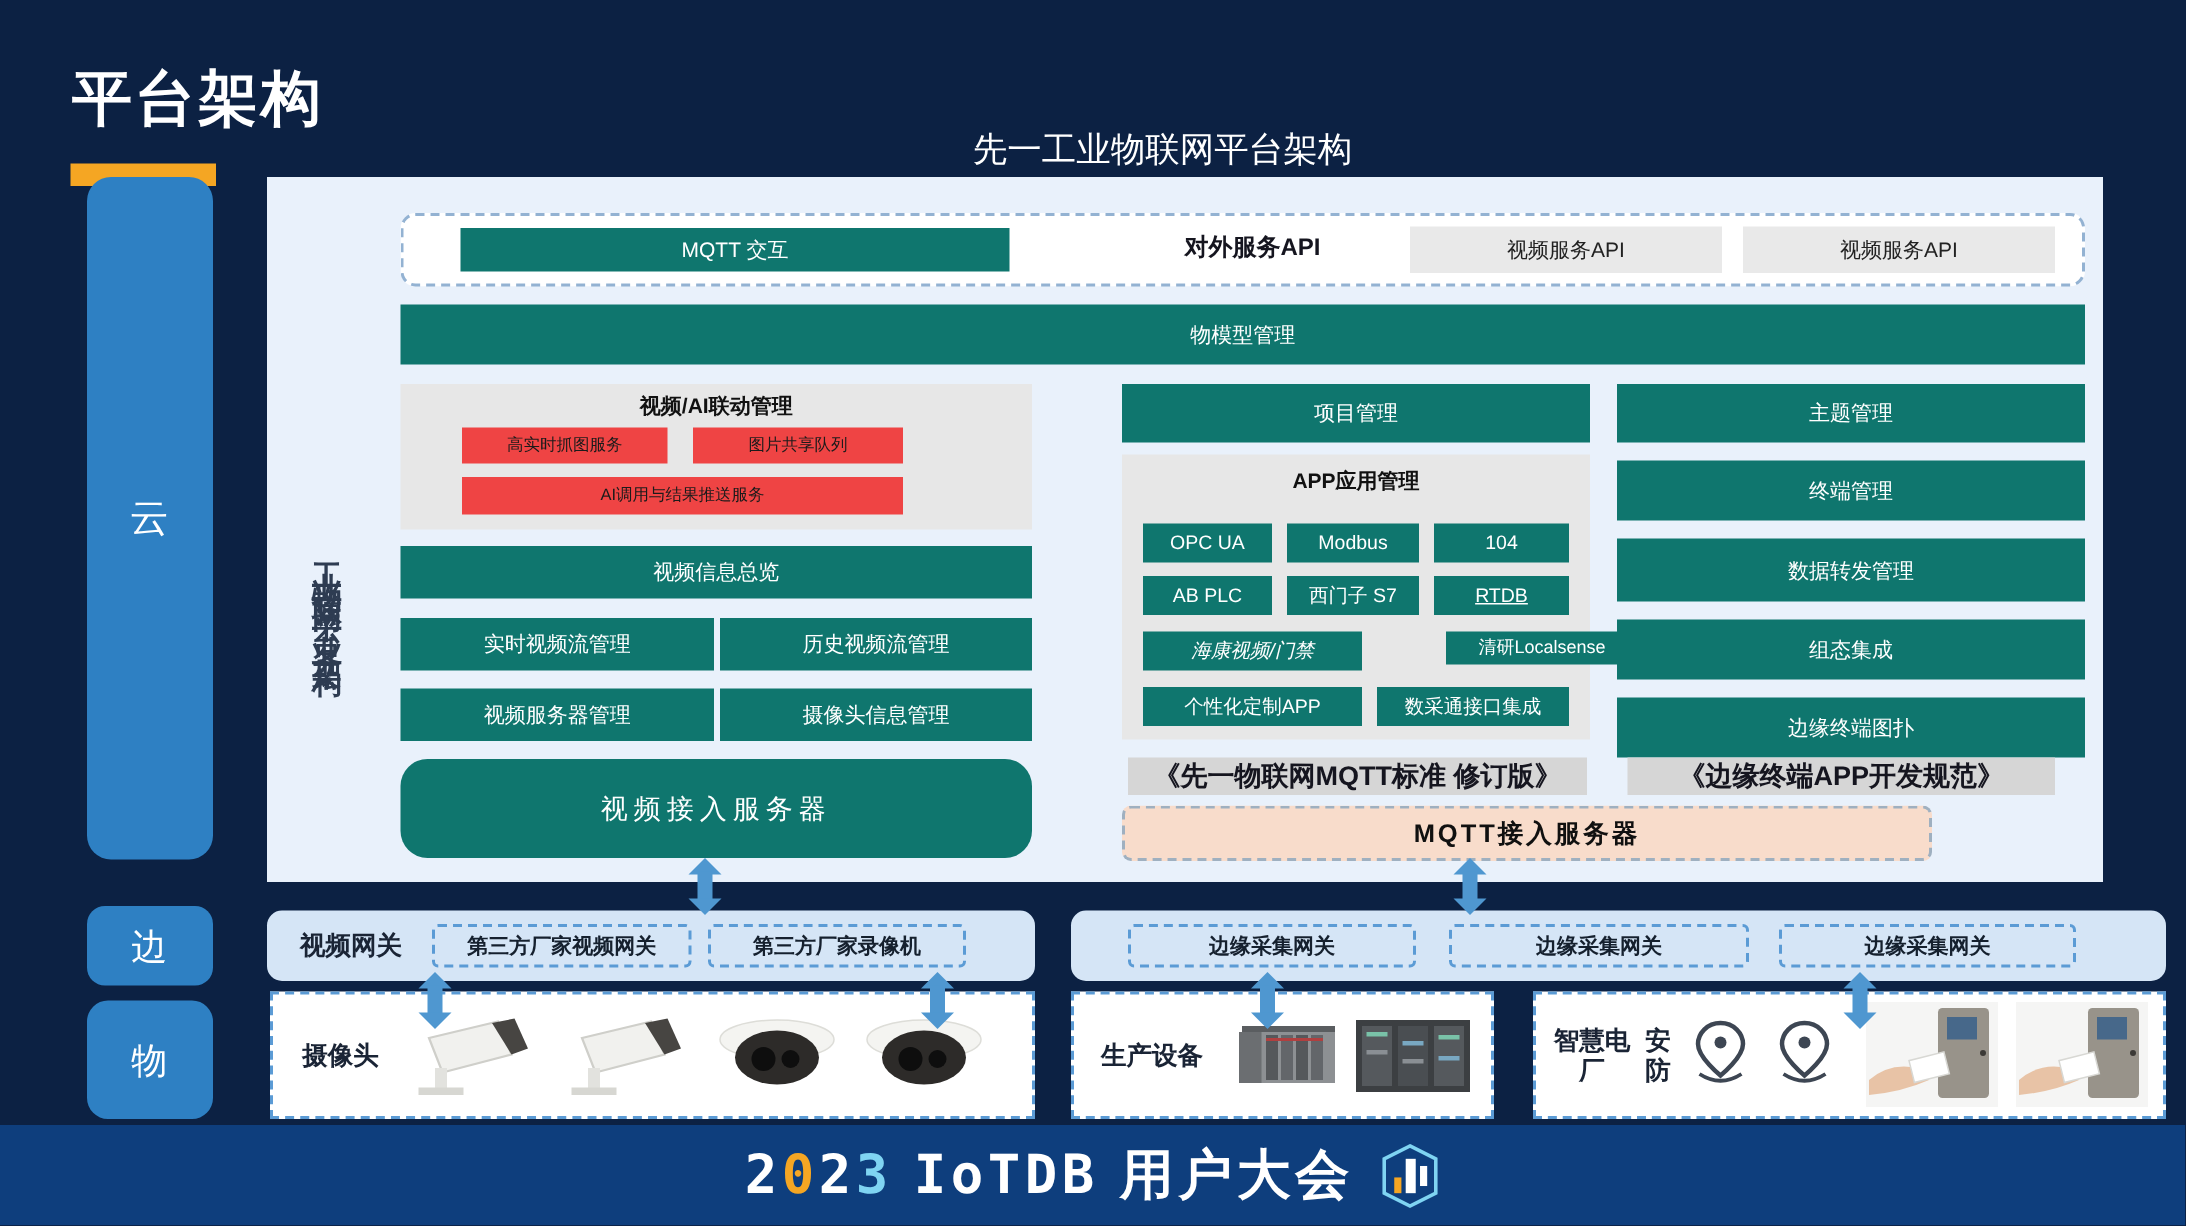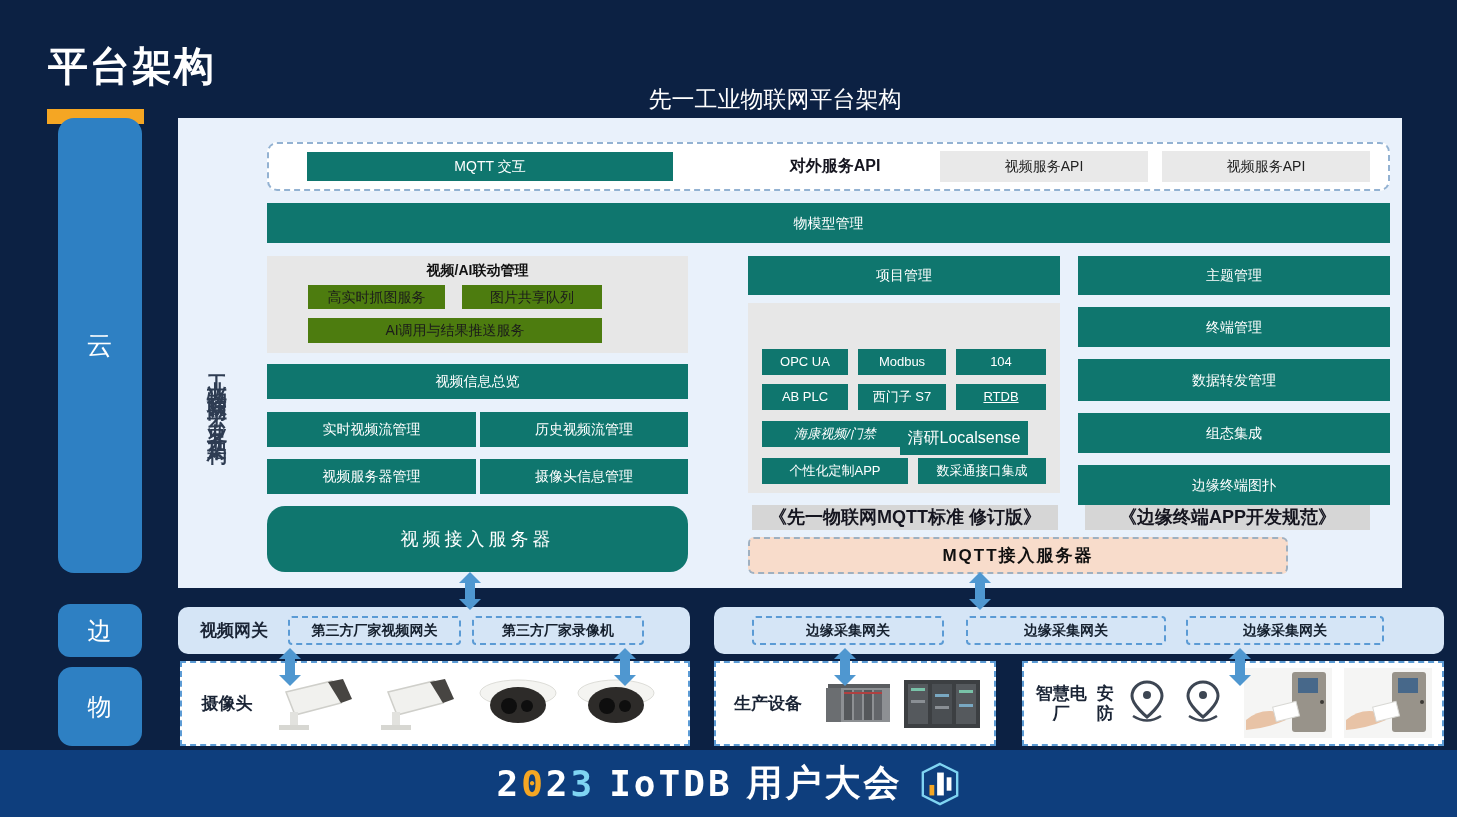--- a/index.html
+++ b/index.html
@@ -1,21 +1,21 @@
 <!DOCTYPE html>
 <html><head>
 <meta charset="utf-8">
 <style>
   html,body{margin:0;padding:0;background:#0c2143;}
   #stage{position:relative;width:1457px;height:817px;background:#0c2143;overflow:hidden;
          font-family:"Liberation Sans","DejaVu Sans",sans-serif;}
   .bx{position:absolute;display:flex;align-items:center;justify-content:center;
       box-sizing:border-box;text-align:center;line-height:1.15;}
   .blue{background:#0f766e;color:#ffffff;font-size:14px;}
-  .graybtn{background:#4d7c0f;color:#1b1b1b;font-size:14px;}
+  .graybtn{background:#ef4444;color:#1b1b1b;font-size:11px;}
   .graypanel{position:absolute;background:#e7e7e7;}
   .stdbar{background:#d6d6d6;color:#15151f;font-size:18px;font-weight:bold;}
   .apibox{background:#e9e9e9;color:#222;font-size:14px;}
   .dashedblue{background:transparent;border:2px dashed #5b9bd5;border-radius:4px;
       color:#15202e;font-size:14px;font-weight:bold;}
   .gwwrap{position:absolute;background:#d5e5f6;border-radius:10px;}
   .devbox{position:absolute;background:#ffffff;border:2px dashed #5b9bd5;box-sizing:border-box;}
   .devlabel{color:#1a2435;font-size:17px;font-weight:bold;}
   .conn{position:absolute;width:22px;z-index:6;}
   .conn .shaft{position:absolute;left:6px;top:9px;bottom:9px;width:10px;background:#4f97d0;}
@@ -69,28 +69,29 @@
   <div class="bx blue" style="left:267px;top:364px;width:421px;height:35px;">视频信息总览</div>
   <div class="bx blue" style="left:267px;top:412px;width:209px;height:35px;">实时视频流管理</div>
   <div class="bx blue" style="left:480px;top:412px;width:208px;height:35px;">历史视频流管理</div>
   <div class="bx blue" style="left:267px;top:459px;width:209px;height:35px;">视频服务器管理</div>
   <div class="bx blue" style="left:480px;top:459px;width:208px;height:35px;">摄像头信息管理</div>
   <div class="bx blue" style="left:267px;top:506px;width:421px;height:66px;border-radius:18px;
        font-size:18px;letter-spacing:4px;">视频接入服务器</div>
 
   <div class="bx blue" style="left:748px;top:256px;width:312px;height:39px;">项目管理</div>
   <div class="graypanel" style="left:748px;top:303px;width:312px;height:190px;"></div>
+  <div class="bx" style="left:748px;top:309px;width:312px;height:22px;font-size:14px;color:#111;font-weight:bold;">APP应用管理</div>
   <div class="bx blue" style="left:762px;top:349px;width:86px;height:26px;font-size:13px;">OPC UA</div>
   <div class="bx blue" style="left:858px;top:349px;width:88px;height:26px;font-size:13px;">Modbus</div>
   <div class="bx blue" style="left:956px;top:349px;width:90px;height:26px;font-size:13px;">104</div>
   <div class="bx blue" style="left:762px;top:384px;width:86px;height:26px;font-size:13px;">AB PLC</div>
   <div class="bx blue" style="left:858px;top:384px;width:88px;height:26px;font-size:13px;">西门子 S7</div>
   <div class="bx blue" style="left:956px;top:384px;width:90px;height:26px;font-size:13px;text-decoration:underline;">RTDB</div>
   <div class="bx blue" style="left:762px;top:421px;width:146px;height:26px;font-size:13px;font-style:italic;">海康视频/门禁</div>
-  <div class="bx blue" style="left:900px;top:421px;width:128px;height:34px;font-size:16px;">清研Localsense</div>
+  <div class="bx blue" style="left:964px;top:421px;width:128px;height:22px;font-size:12px;">清研Localsense</div>
   <div class="bx blue" style="left:762px;top:458px;width:146px;height:26px;font-size:13px;">个性化定制APP</div>
   <div class="bx blue" style="left:918px;top:458px;width:128px;height:26px;font-size:13px;">数采通接口集成</div>
   <div class="bx stdbar" style="left:752px;top:505px;width:306px;height:25px;">《先一物联网MQTT标准 修订版》</div>
 
   <div class="bx blue" style="left:1078px;top:256px;width:312px;height:39px;">主题管理</div>
   <div class="bx blue" style="left:1078px;top:307px;width:312px;height:40px;">终端管理</div>
   <div class="bx blue" style="left:1078px;top:359px;width:312px;height:42px;">数据转发管理</div>
   <div class="bx blue" style="left:1078px;top:413px;width:312px;height:40px;">组态集成</div>
   <div class="bx blue" style="left:1078px;top:465px;width:312px;height:40px;">边缘终端图扑</div>
   <div class="bx stdbar" style="left:1085px;top:505px;width:285px;height:25px;">《边缘终端APP开发规范》</div>

